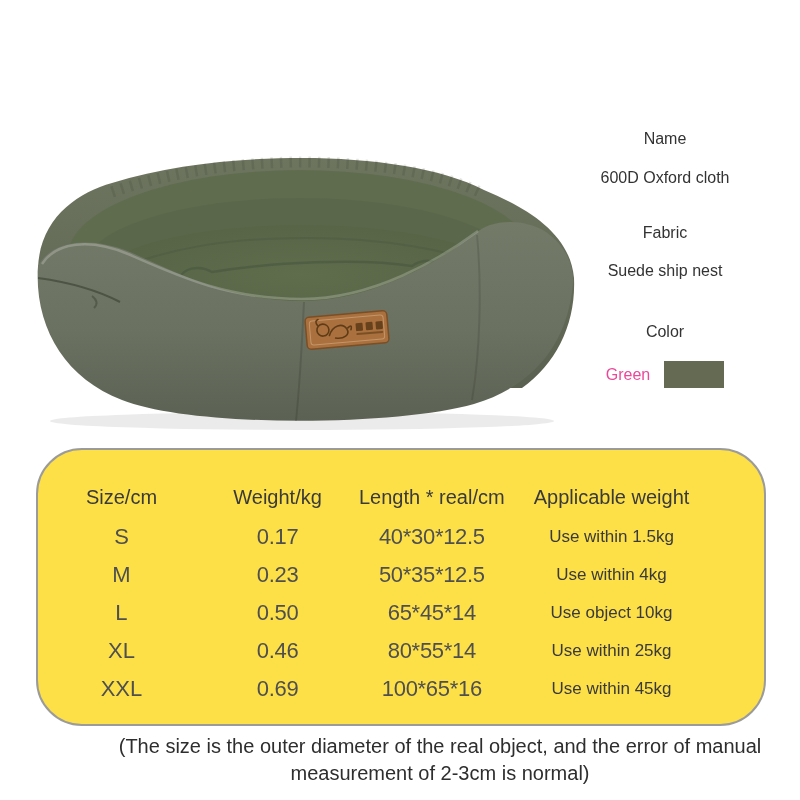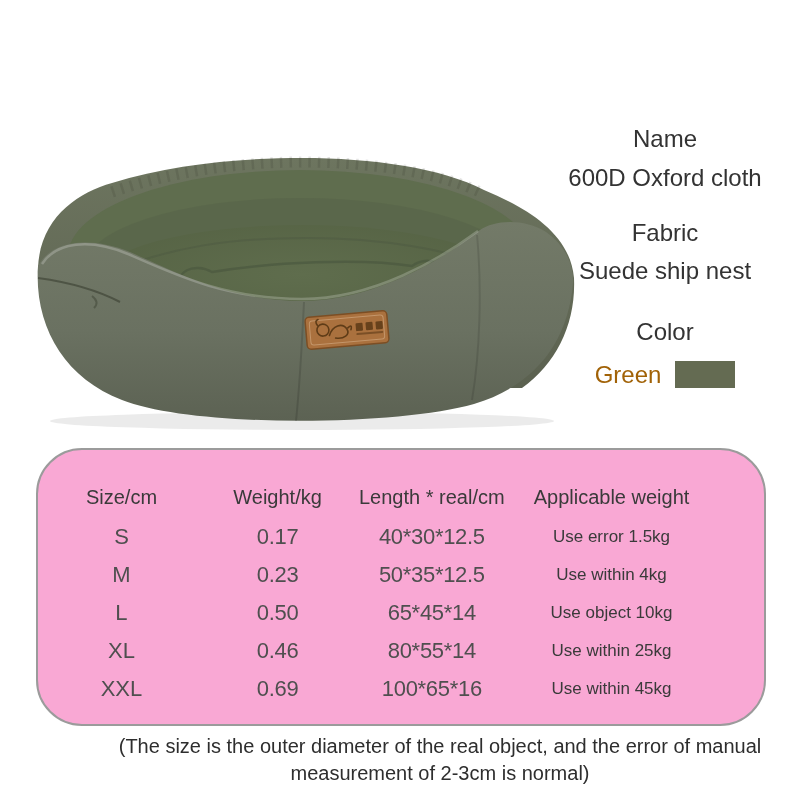--- a/index.html
+++ b/index.html
@@ -4,36 +4,36 @@
 <style>
   html,body{margin:0;padding:0;background:#ffffff;}
   .page{
     position:relative;width:800px;height:800px;background:#ffffff;
     font-family:"Liberation Sans", sans-serif;color:#333;overflow:hidden;
   }
   
   .photo{position:absolute;left:22px;top:138px;width:560px;height:292px;}
   
   .spec-panel{position:absolute;left:550px;top:120px;width:230px;height:300px;text-align:center;}
-  .spec-panel .item{position:absolute;left:0;width:100%;font-size:24px;line-height:24px;color:#333;}
+  .spec-panel .item{position:absolute;left:0;width:100%;font-size:16px;line-height:24px;color:#333;}
   .spec-label{color:#2f2f2f;}
   .spec-value{color:#3a3a3a;}
   .pos-name-label{top:7px;}
   .pos-name-value{top:46px;}
   .pos-fabric-label{top:101px;}
   .pos-fabric-value{top:139px;}
   .pos-color-label{top:200px;}
   .pos-color-row{top:241px;display:flex;justify-content:center;align-items:center;gap:14px;}
-  .color-name{color:#a16207;}
+  .color-name{color:#ec4899;}
   .swatch{display:inline-block;width:60px;height:27px;}
   
   .size-table{
     position:absolute;left:36px;top:448px;width:730px;height:278px;
     border:2px solid #9b9b9b;border-radius:46px;box-sizing:border-box;
-    background:#f9a8d4;
+    background:#fde047;
   }
   .trow{
     display:grid;grid-template-columns:23% 20% 22.5% 27% 7.5%;
     align-items:center;text-align:center;
   }
   .trow.head{height:42px;margin-top:26px;font-size:20px;color:#3a3a3a;}
   .trow.body{height:38px;}
   .trow.body .c1{font-size:22px;color:#4f4f4f;}
   .trow.body .c2,.trow.body .c3{font-size:22px;color:#4f4f4f;letter-spacing:-0.3px;}
   .trow.body .c4{font-size:17px;color:#3a3a3a;}
@@ -154,21 +154,21 @@
     <div class="trow head">
       <div>Size/cm</div>
       <div>Weight/kg</div>
       <div>Length * real/cm</div>
       <div>Applicable weight</div>
     </div>
     <div class="trow body">
       <div class="c1">S</div>
       <div class="c2">0.17</div>
       <div class="c3">40*30*12.5</div>
-      <div class="c4">Use error 1.5kg</div>
+      <div class="c4">Use within 1.5kg</div>
     </div>
     <div class="trow body">
       <div class="c1">M</div>
       <div class="c2">0.23</div>
       <div class="c3">50*35*12.5</div>
       <div class="c4">Use within 4kg</div>
     </div>
     <div class="trow body">
       <div class="c1">L</div>
       <div class="c2">0.50</div>

